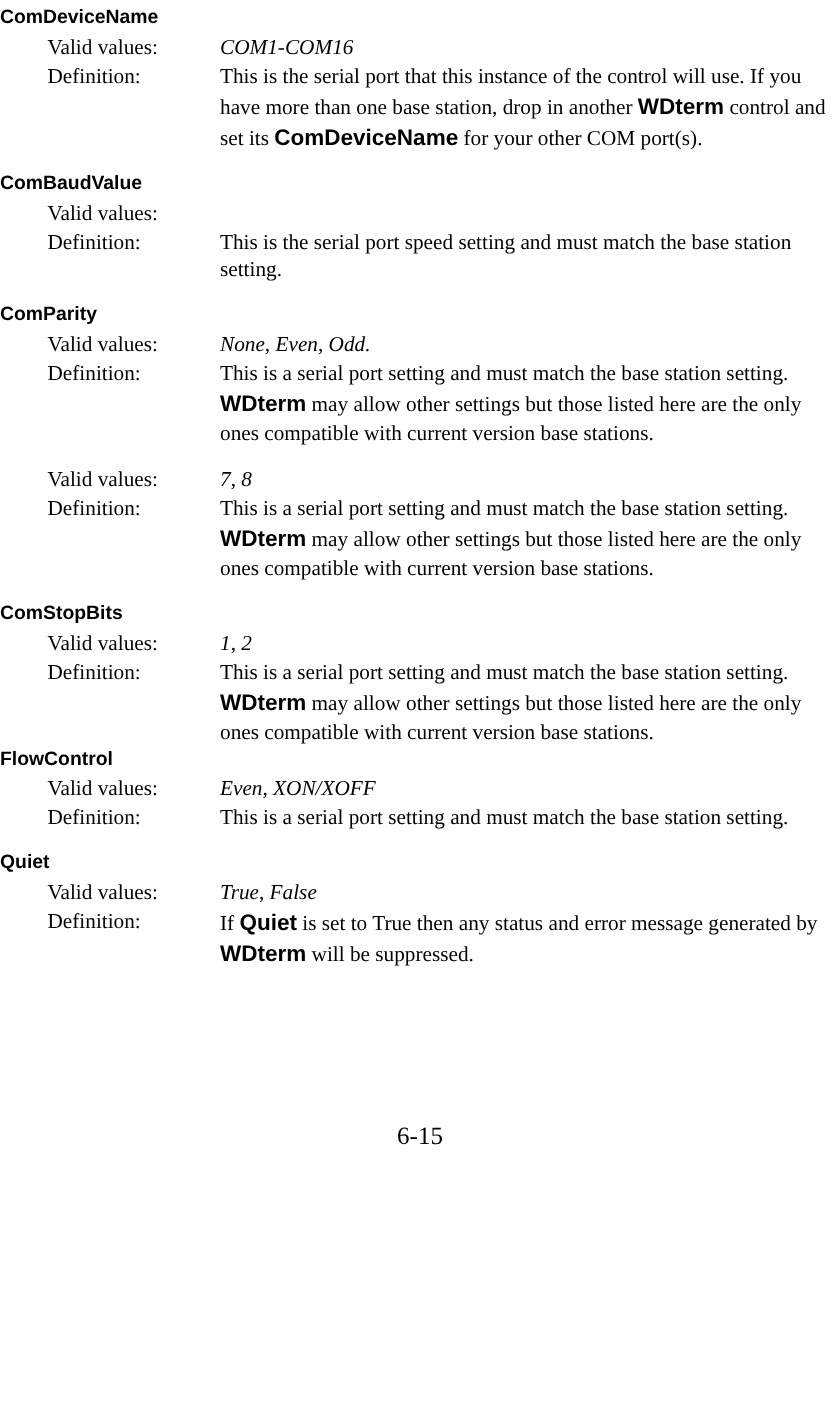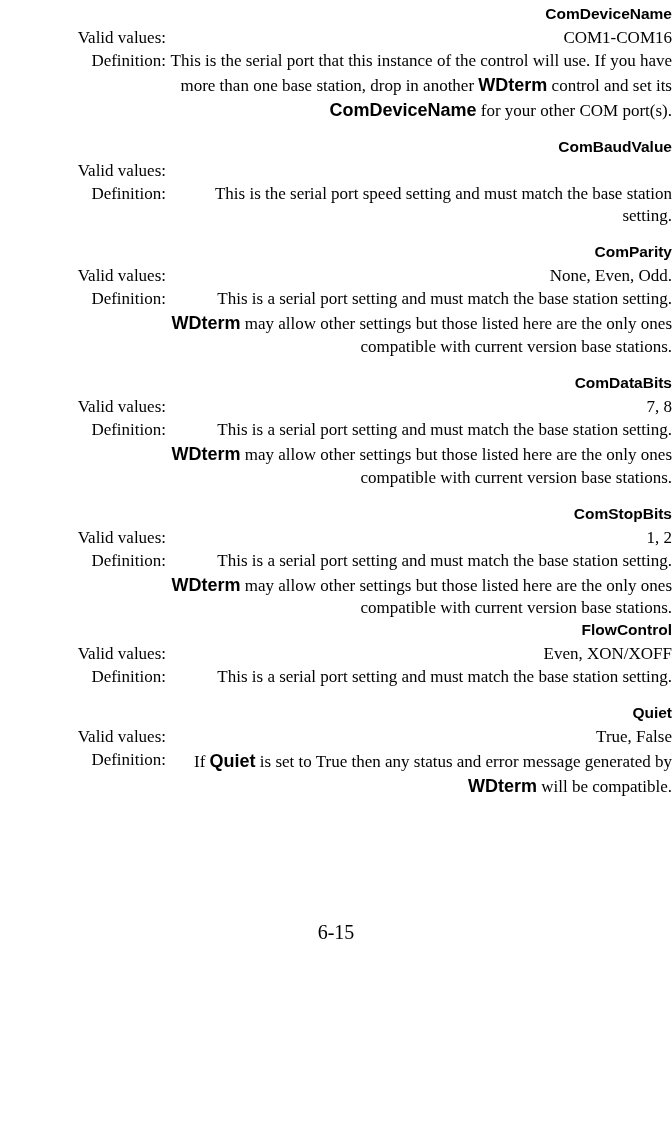--- a/index.html
+++ b/index.html
@@ -6,45 +6,45 @@
     font-family: "Times New Roman", Times, serif;
     font-size: 17px;
     line-height: 1.35;
     margin: 0;
     padding: 4px 0 0 0;
     width: 672px;
     color: #000;
   }
   .section {
     margin-bottom: 14px;
-    text-align: right;
   }
   .section.tight {
     margin-bottom: 0;
   }
   .prop-name {
     font-family: Arial, Helvetica, sans-serif;
     font-weight: bold;
     font-size: 15.5px;
     margin: 0 0 2px 0;
   }
   .row {
     display: flex;
     align-items: flex-start;
   }
   .label {
     display: inline-block;
     min-width: 138px;
     flex: 0 0 138px;
-    padding-left: 28px;
+    padding-left: 38px;
   }
   .value {
     flex: 1;
   }
   .values-text {
+    font-style: italic;
   }
   .b {
     font-family: Arial, Helvetica, sans-serif;
     font-weight: bold;
     font-size: 18px;
   }
   .pagenum {
     text-align: center;
     margin-top: 120px;
     font-size: 20px;
@@ -82,21 +82,20 @@
     <span class="label">Valid values:</span>
     <span class="value values-text">None, Even, Odd.</span>
   </div>
   <div class="row">
     <span class="label">Definition:</span>
     <span class="value"><span>This is a serial port setting and must match the base station setting. </span><span class="b">WDterm</span><span> may allow other settings but those listed here are the only ones compatible with current version base stations.</span></span>
   </div>
 </div>
 
 <div class="section">
-  <div class="prop-name">ComDataBits</div>
   <div class="row">
     <span class="label">Valid values:</span>
     <span class="value values-text">7, 8</span>
   </div>
   <div class="row">
     <span class="label">Definition:</span>
     <span class="value"><span>This is a serial port setting and must match the base station setting. </span><span class="b">WDterm</span><span> may allow other settings but those listed here are the only ones compatible with current version base stations.</span></span>
   </div>
 </div>
 
@@ -125,17 +124,17 @@
 </div>
 
 <div class="section">
   <div class="prop-name">Quiet</div>
   <div class="row">
     <span class="label">Valid values:</span>
     <span class="value values-text">True, False</span>
   </div>
   <div class="row">
     <span class="label">Definition:</span>
-    <span class="value"><span>If </span><span class="b">Quiet</span><span> is set to True then any status and error message generated by </span><span class="b">WDterm</span><span> will be compatible.</span></span>
+    <span class="value"><span>If </span><span class="b">Quiet</span><span> is set to True then any status and error message generated by </span><span class="b">WDterm</span><span> will be suppressed.</span></span>
   </div>
 </div>
 
 <div class="pagenum">6-15</div>
 
 </body></html>

